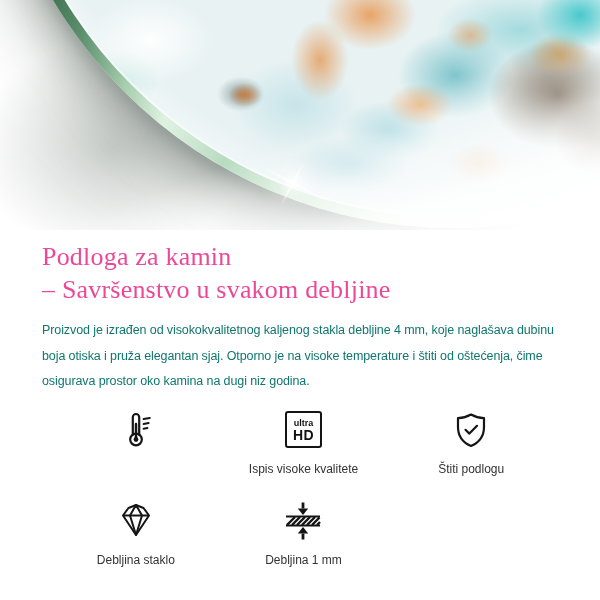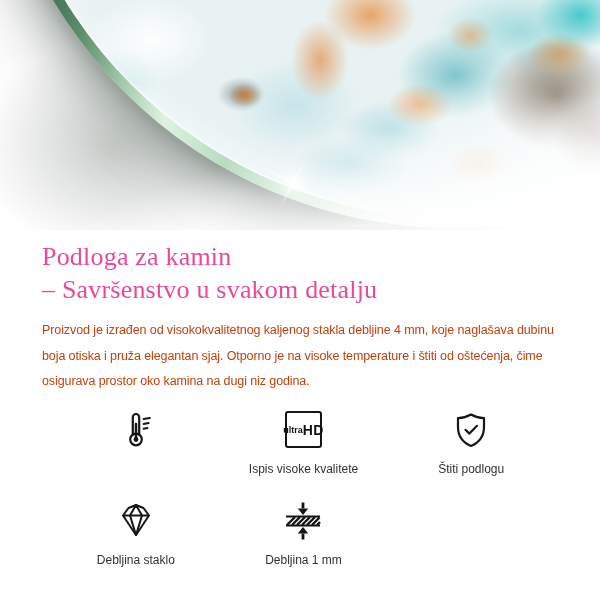--- a/index.html
+++ b/index.html
@@ -60,35 +60,35 @@
 
   
   .content{padding:10px 35px 0 42px;}
   h1{
     margin:0;font-family:"Liberation Serif",serif;font-weight:400;
     font-size:26px;line-height:33px;color:#ec4899;letter-spacing:.2px;
   }
   h1 span{display:block;}
   .desc{
     margin:12px 0 0 0;max-width:552px;
-    font-size:12.5px;line-height:25.5px;letter-spacing:-.1px;color:#c2410c;
+    font-size:12.5px;line-height:25.5px;letter-spacing:-.1px;color:#0f766e;
   }
 
   
   .features{
     margin:14px 10px 0 10px;display:grid;
     grid-template-columns:repeat(3,1fr);row-gap:24px;
   }
   .feature{display:flex;flex-direction:column;align-items:center;}
   .icon-box{height:42px;display:flex;align-items:center;justify-content:center;}
   .feature .label{margin-top:11px;font-size:12px;color:#323232;white-space:nowrap;}
   svg{display:block;}
   .uhd{
     width:33px;height:33px;border:2.5px solid #141414;border-radius:3px;
-    display:flex;flex-direction:row;align-items:center;justify-content:center;color:#111;
+    display:flex;flex-direction:column;align-items:center;justify-content:center;color:#111;
   }
   .uhd .t1{font-size:9px;font-weight:700;line-height:10px;letter-spacing:0;}
   .uhd .t2{font-size:14px;font-weight:700;line-height:14px;letter-spacing:.3px;}
 </style>
 </head>
 <body>
 
 <div class="page">
 
   <div class="hero">
@@ -99,21 +99,21 @@
     <div class="sparkle">
       <span class="ray-h"></span>
         <span class="ray-v"></span>
         <span class="core"></span>
     </div>
   </div>
 
   <div class="content">
     <h1>
       <span>Podloga za kamin</span>
-      <span>– Savršenstvo u svakom detalju</span>
+      <span>– Savršenstvo u svakom debljine</span>
     </h1>
 
     <p class="desc">Proizvod je izrađen od visokokvalitetnog kaljenog stakla debljine 4 mm, koje naglašava dubinu boja otiska i pruža elegantan sjaj. Otporno je na visoke temperature i štiti od oštećenja, čime osigurava prostor oko kamina na dugi niz godina.</p>
 
     <div class="features">
 
       <div class="feature">
         <div class="icon-box">
           <svg width="40" height="40" viewBox="0 0 40 40" fill="none" stroke="#161616" stroke-width="2.2" stroke-linecap="round">
             <path d="M16.8 24.8 V7.2 a3.2 3.2 0 0 1 6.4 0 V24.8"></path>

